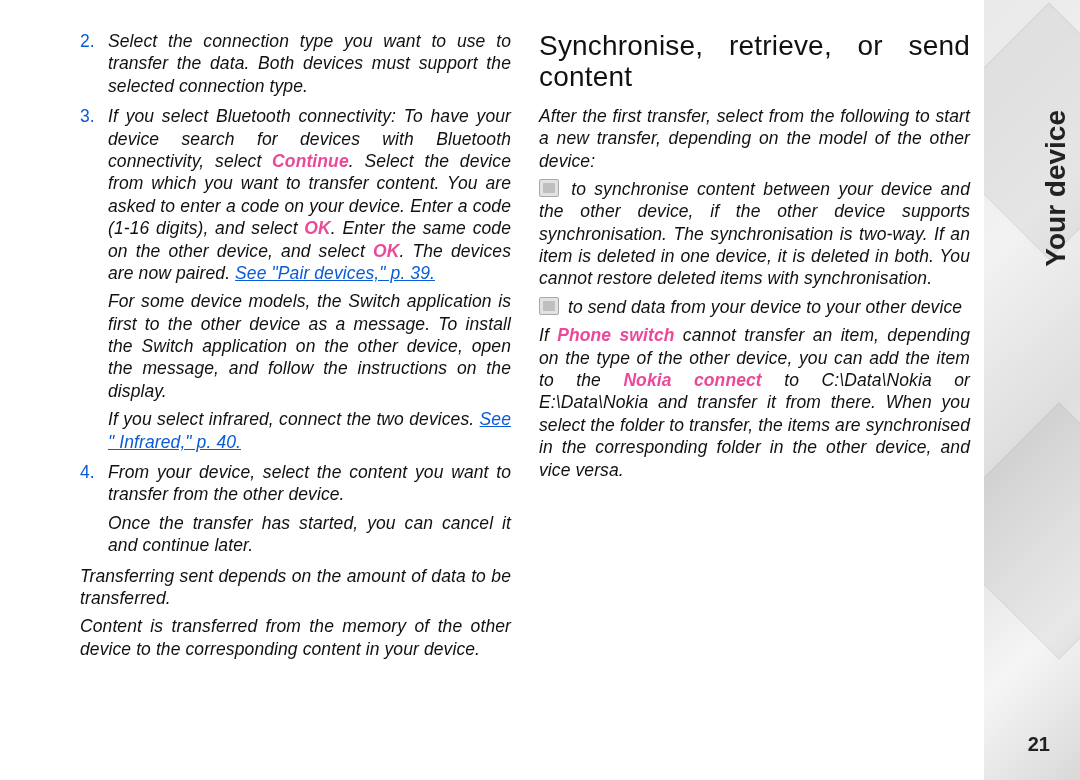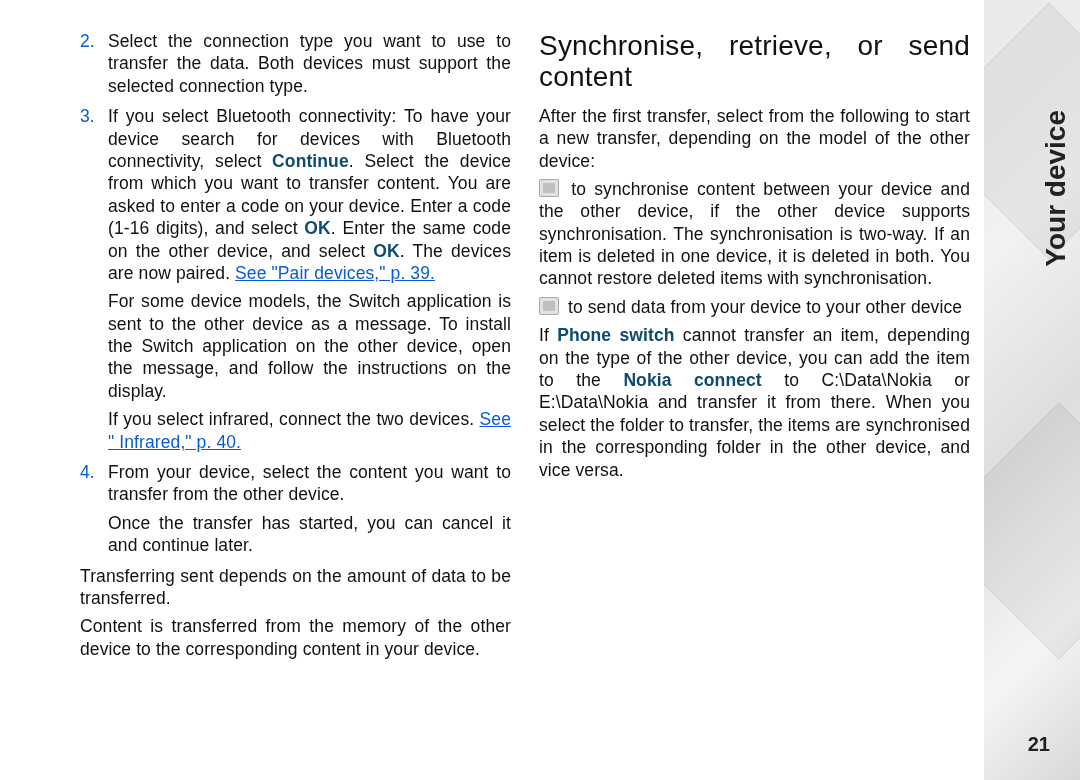--- a/index.html
+++ b/index.html
@@ -28,40 +28,41 @@
     gap: 28px;
   }
   .col {
     flex: 1 1 0;
     font-size: 17.5px;
     line-height: 1.28;
     letter-spacing: 0.1px;
   }
   .col p {
     margin: 0 0 6px 0;
+    font-style: italic;
   }
   .ol-item {
     display: flex;
     margin-bottom: 2px;
   }
   .ol-num {
     width: 28px;
     flex: 0 0 28px;
     color: #0a5bd6;
     font-weight: 400;
   }
   .ol-body {
     flex: 1 1 auto;
   }
   .ol-body p {
     margin: 0 0 6px 0;
   }
   .bold {
     font-weight: 700;
-    color: #0c4a6e;
+    color: #ec4899;
   }
   a.doclink {
     color: #0a5bd6;
     text-decoration: underline;
   }
   h2.section {
     font-size: 28px;
     font-weight: 400;
     margin: 0 0 12px 0;
     line-height: 1.12;
@@ -140,21 +141,21 @@
         <div class="ol-item">
           <div class="ol-num">2.</div>
           <div class="ol-body">
             <p>Select the connection type you want to use to transfer the data. Both devices must support the selected connection type.</p>
           </div>
         </div>
         <div class="ol-item">
           <div class="ol-num">3.</div>
           <div class="ol-body">
             <p>If you select Bluetooth connectivity: To have your device search for devices with Bluetooth connectivity, select <span class="bold">Continue</span>. Select the device from which you want to transfer content. You are asked to enter a code on your device. Enter a code (1-16 digits), and select <span class="bold">OK</span>. Enter the same code on the other device, and select <span class="bold">OK</span>. The devices are now paired. <a class="doclink" href="#">See "Pair devices," p. 39.</a></p>
-            <p>For some device models, the Switch application is sent to the other device as a message. To install the Switch application on the other device, open the message, and follow the instructions on the display.</p>
+            <p>For some device models, the Switch application is first to the other device as a message. To install the Switch application on the other device, open the message, and follow the instructions on the display.</p>
             <p>If you select infrared, connect the two devices. <a class="doclink" href="#">See " Infrared," p. 40.</a></p>
           </div>
         </div>
         <div class="ol-item">
           <div class="ol-num">4.</div>
           <div class="ol-body">
             <p>From your device, select the content you want to transfer from the other device.</p>
             <p>Once the transfer has started, you can cancel it and continue later.</p>
           </div>
         </div>

